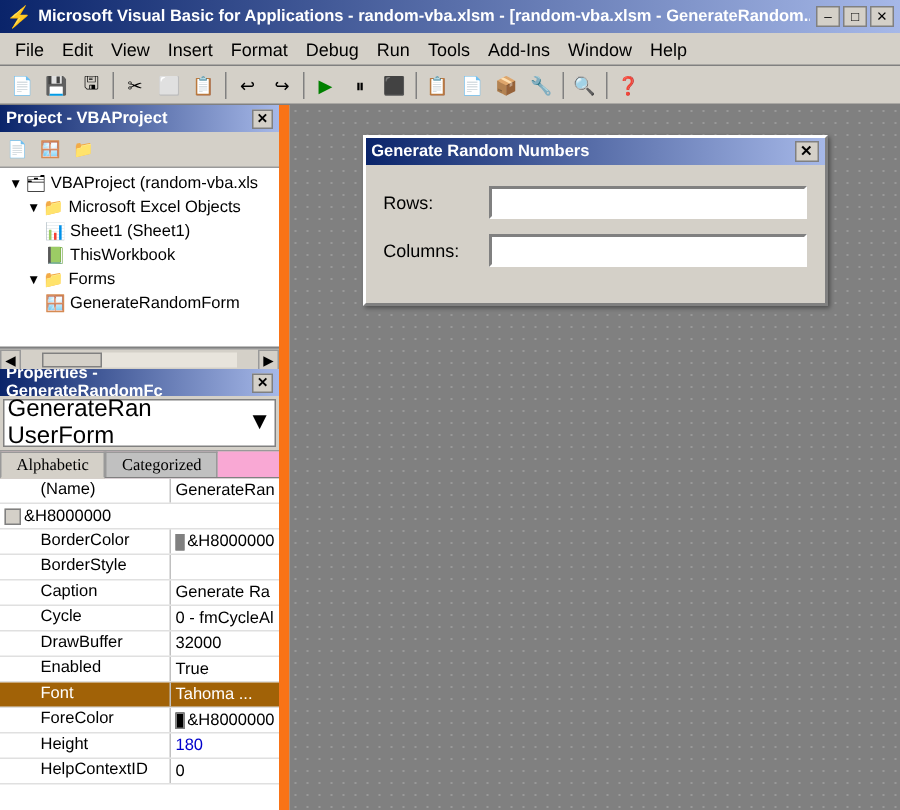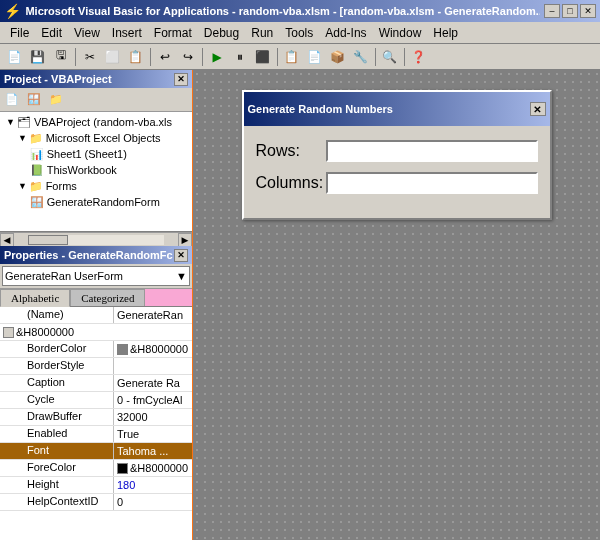--- a/index.html
+++ b/index.html
@@ -72,21 +72,21 @@
     .main {
       display: flex;
       height: calc(540px - 22px - 22px - 26px);
     }
 
     
     .left-panel {
       width: 193px;
       display: flex;
       flex-direction: column;
-      border-right: 1px solid #f97316;
+      border-right: 7px solid #f97316;
     }
 
     
     .project-panel {
       flex: 0 0 auto;
     }
     .panel-title-bar {
       background: linear-gradient(to right, #0a246a, #a6b8e8);
       color: white;
       height: 18px;
@@ -174,22 +174,22 @@
     .prop-selector-row {
       display: flex;
       align-items: center;
       padding: 2px;
       background: #d4d0c8;
       border-bottom: 1px solid #999;
       gap: 2px;
     }
     .prop-selector {
       flex: 1;
-      height: 20px;
-      font-size: 11px;
+      height: 32px;
+      font-size: 16px;
       background: white;
       border: 1px solid #808080;
       padding: 0 2px;
       display: flex;
       align-items: center;
       justify-content: space-between;
     }
     .prop-tabs {
       display: flex;
       background: #f9a8d4;
@@ -269,21 +269,21 @@
       z-index: 1;
       background: #d4d0c8;
       border: 2px solid;
       border-color: #ffffff #808080 #808080 #ffffff;
       box-shadow: 1px 1px 3px rgba(0,0,0,0.4);
       width: 310px;
     }
     .form-title-bar {
       background: linear-gradient(to right, #0a246a, #a6b8e8);
       color: white;
-      height: 34px;
+      height: 18px;
       display: flex;
       align-items: center;
       padding: 0 4px;
       font-size: 11px;
       font-weight: bold;
     }
     .form-close {
       margin-left: auto;
       width: 16px; height: 14px;
       background: #d4d0c8;
@@ -297,21 +297,21 @@
       padding: 14px 12px;
       background: #d4d0c8;
     }
     .form-field-row {
       display: flex;
       align-items: center;
       margin-bottom: 10px;
     }
     .form-label {
       width: 70px;
-      font-size: 16px;
+      font-size: 12px;
     }
     .form-input {
       flex: 1;
       height: 22px;
       background: white;
       border: 2px solid;
       border-color: #808080 #ffffff #ffffff #808080;
       font-size: 12px;
       padding: 0 2px;
     }

